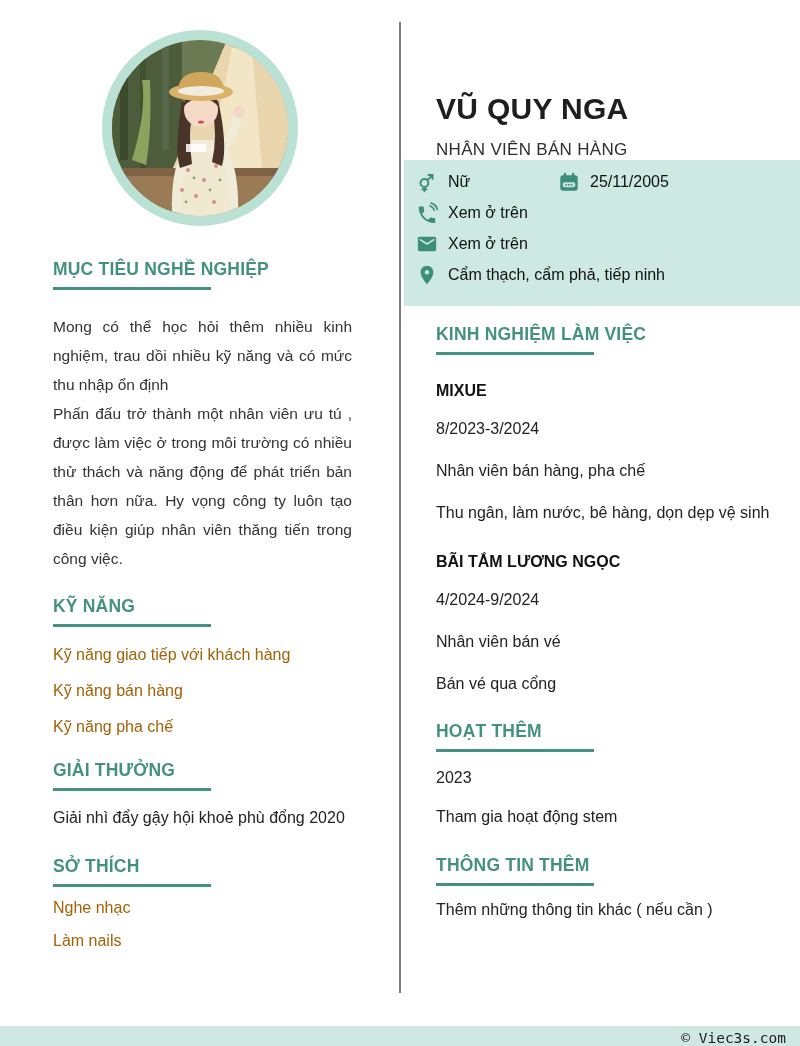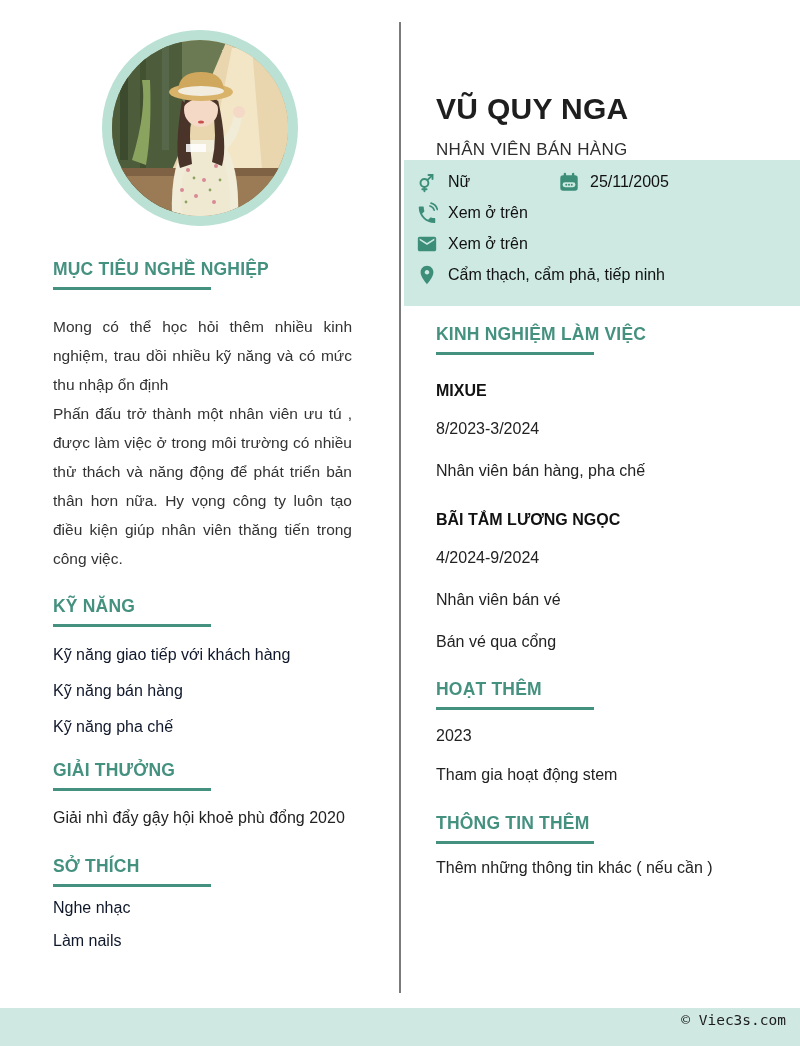--- a/index.html
+++ b/index.html
@@ -29,21 +29,21 @@
     color:#459180; letter-spacing:.2px;
   }
   .rule { width:158px; height:3px; background:#459180; margin-top:7px; }
   .objective { margin-top:33px; }
   .objective p {
     margin:0; font-size:15.5px; line-height:29px;
     text-align:justify; color:#333;
   }
   .objective .p-wrap { margin-top:22px; }
   .skills   { margin-top:23px; }
-  .plain-line { font-size:16px; color:#0f172a; margin-top:18px; line-height:17px; }
+  .plain-line { font-size:16px; color:#a16207; margin-top:18px; line-height:17px; }
   .skills .plain-line { margin-top:19px; }
   .skills .plain-line:first-of-type { margin-top:28px; }
   .awards { margin-top:25px; }
   .awards p { margin:14px 0 0; font-size:16px; line-height:26px; text-align:justify; color:#222; }
   .hobbies { margin-top:25px; }
   .hobbies .plain-line { margin-top:8px; line-height:25px; }
   .hobbies .plain-line:first-of-type { margin-top:16px; }
   
   .col-right { position:absolute; left:400px; top:0; width:400px; }
   .r-pad { padding-left:36px; padding-right:24px; }
@@ -64,21 +64,21 @@
   .cell-gender { width:110px; }
   .exp { margin-top:18px; }
   .company { font-size:16px; font-weight:bold; color:#111; margin-top:27px; line-height:18px; }
   .job-line { font-size:16px; color:#222; margin-top:16px; line-height:26px; }
   .acts { margin-top:24px; }
   .acts .job-line { margin-top:13px; }
   .addl { margin-top:25px; }
   .addl .job-line { margin-top:11px; }
   
   .footer {
-    position:absolute; left:0; bottom:0; width:800px; height:38px;
+    position:absolute; left:0; bottom:0; width:800px; height:20px;
     background:#cfe9e2; text-align:right; box-sizing:border-box;
     padding-right:14px;
   }
   .footer span {
     font-family:"DejaVu Sans Mono","Liberation Mono",monospace;
     font-size:14.5px; line-height:24px; color:#1c1c1c;
   }
 </style>
 </head>
 <body>
@@ -223,20 +223,21 @@
 
   <div class="r-pad">
     <section class="exp">
       <h2 class="sec">KINH NGHIỆM LÀM VIỆC</h2>
       <div class="rule"></div>
 
       <div>
         <div class="company">MIXUE</div>
         <div class="job-line">8/2023-3/2024</div>
         <div class="job-line">Nhân viên bán hàng, pha chế</div>
+        <div class="job-line">Thu ngân, làm nước, bê hàng, dọn dẹp vệ sinh</div>
       </div>
 
       <div>
         <div class="company">BÃI TẮM LƯƠNG NGỌC</div>
         <div class="job-line">4/2024-9/2024</div>
         <div class="job-line">Nhân viên bán vé</div>
         <div class="job-line">Bán vé qua cổng</div>
       </div>
     </section>
 

